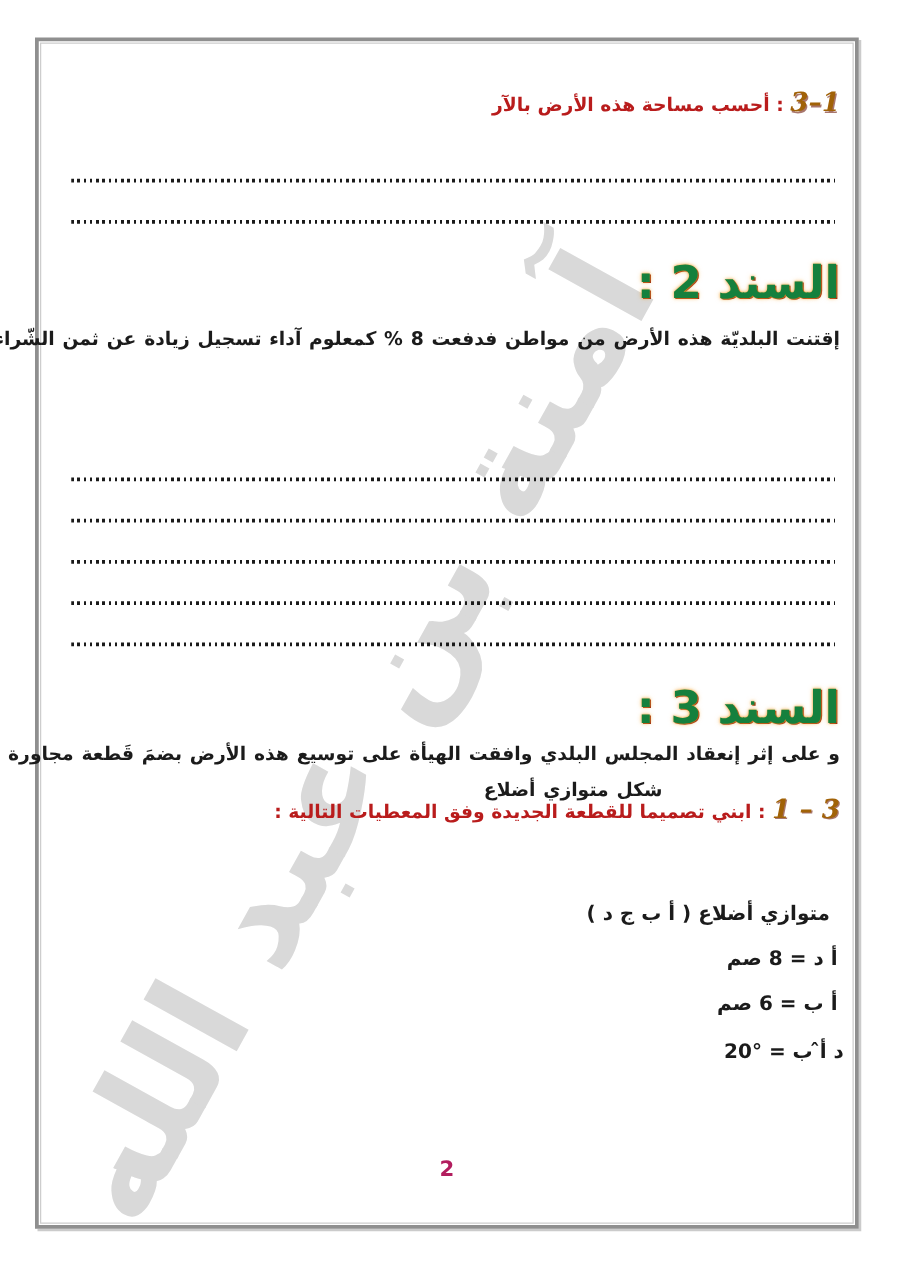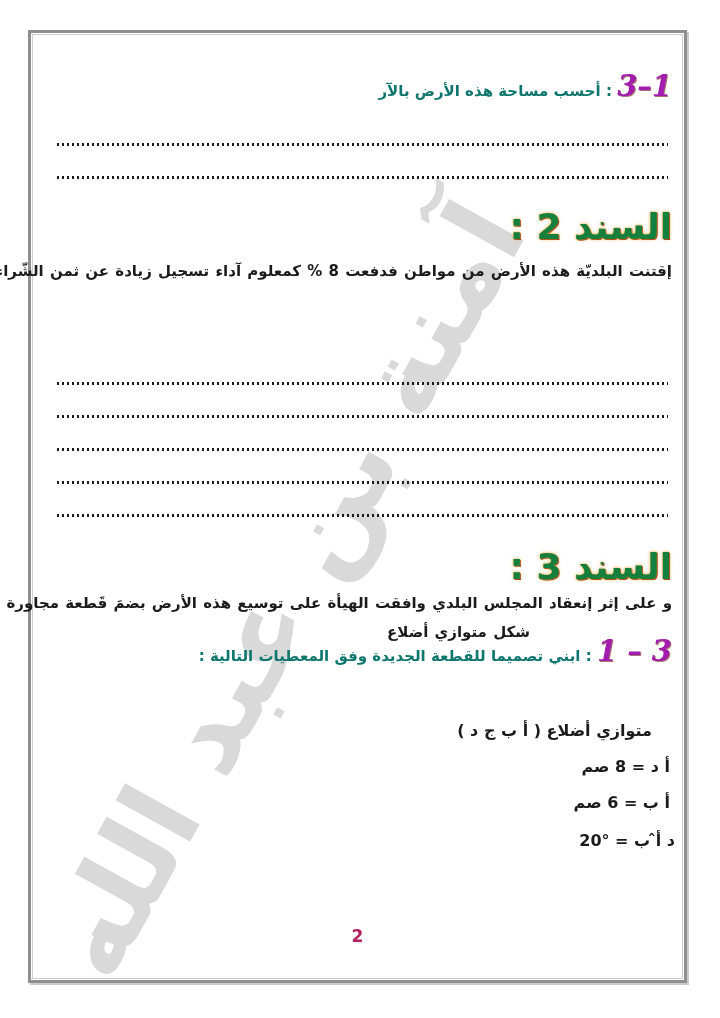--- a/index.html
+++ b/index.html
@@ -7,22 +7,22 @@
   .frame{position:absolute;left:28px;top:30px;width:653px;height:947px;background:#fff;
          border:3px solid #8f8f8f;box-shadow:2px 2px 0 rgba(160,160,160,.55);}
   .hairline{position:absolute;inset:1px;border:1px solid #cdcdcd;pointer-events:none;}
   .wm{position:absolute;left:254px;top:557px;transform:translate(-50%,-50%) rotate(-61deg);
       font-size:112px;font-weight:bold;color:#d9d9d9;white-space:nowrap;z-index:0;
       font-family:"DejaVu Sans",sans-serif;letter-spacing:2px;}
   .line{position:absolute;direction:rtl;white-space:nowrap;z-index:2;color:#1b1b1b;
         font-weight:700;}
   .qline{font-size:15px;}
   .qlabel{font-family:"DejaVu Serif",serif;font-style:italic;font-weight:700;
-          font-size:29px;color:#a21caf;text-shadow:1px 1px 0 rgba(110,26,12,.6);}
-  .qtext{font-size:15px;font-weight:700;color:#0f766e;}
+          font-size:21px;color:#a16207;text-shadow:1px 1px 0 rgba(110,26,12,.6);}
+  .qtext{font-size:15px;font-weight:700;color:#b91c1c;}
   .sanad{font-size:36px;font-weight:700;color:#15803d;
          text-shadow:0 0 2px #f0a030,0 0 4px rgba(240,170,60,.55),1px 1px 0 #8d1a06;}
   .para{font-size:15px;word-spacing:1px;}
   .spec{font-size:16px;}
   .dots{position:absolute;left:26px;right:16px;height:3px;z-index:2;
         background:repeating-linear-gradient(to right,#1a1a1a 0 2px,transparent 2px 5px);}
   .pagenum{position:absolute;left:0;right:0;text-align:center;font-size:17px;
            font-weight:700;color:#b21d5e;z-index:2;}
 </style>
 </head>
@@ -53,19 +53,19 @@
 
   <div class="line sanad" style="top:513px;right:12px;text-align:right;">السند 3 :</div>
 
   <div class="line para" style="top:561px;right:12px;">و على إثر إنعقاد المجلس البلدي وافقت الهيأة على توسيع هذه الأرض بضمَ قَطعة مجاورة لها في</div>
   <div class="line para" style="top:590px;right:154px;">شكل متوازي أضلاع</div>
 
   <div class="line qline" style="top:601px;right:12px;">
     <span class="qlabel">3 – 1</span><span class="qtext"> : ابني تصميما للقطعة الجديدة وفق المعطيات التالية :</span>
   </div>
 
-  <div class="line spec" style="top:688px;right:32px;">متوازي أضلاع ( أ ب ج د )</div>
+  <div class="line spec" style="top:688px;right:20px;">متوازي أضلاع ( أ ب ج د )</div>
   <div class="line spec" style="top:724px;right:14px;">أ د = 8 صم</div>
   <div class="line spec" style="top:760px;right:14px;">أ ب = 6 صم</div>
   <div class="line spec" style="top:798px;right:9px;">د أ̂ ب = °20</div>
 
   <div class="pagenum" style="top:893px;">2</div>
 </div>
 
 </body></html>

